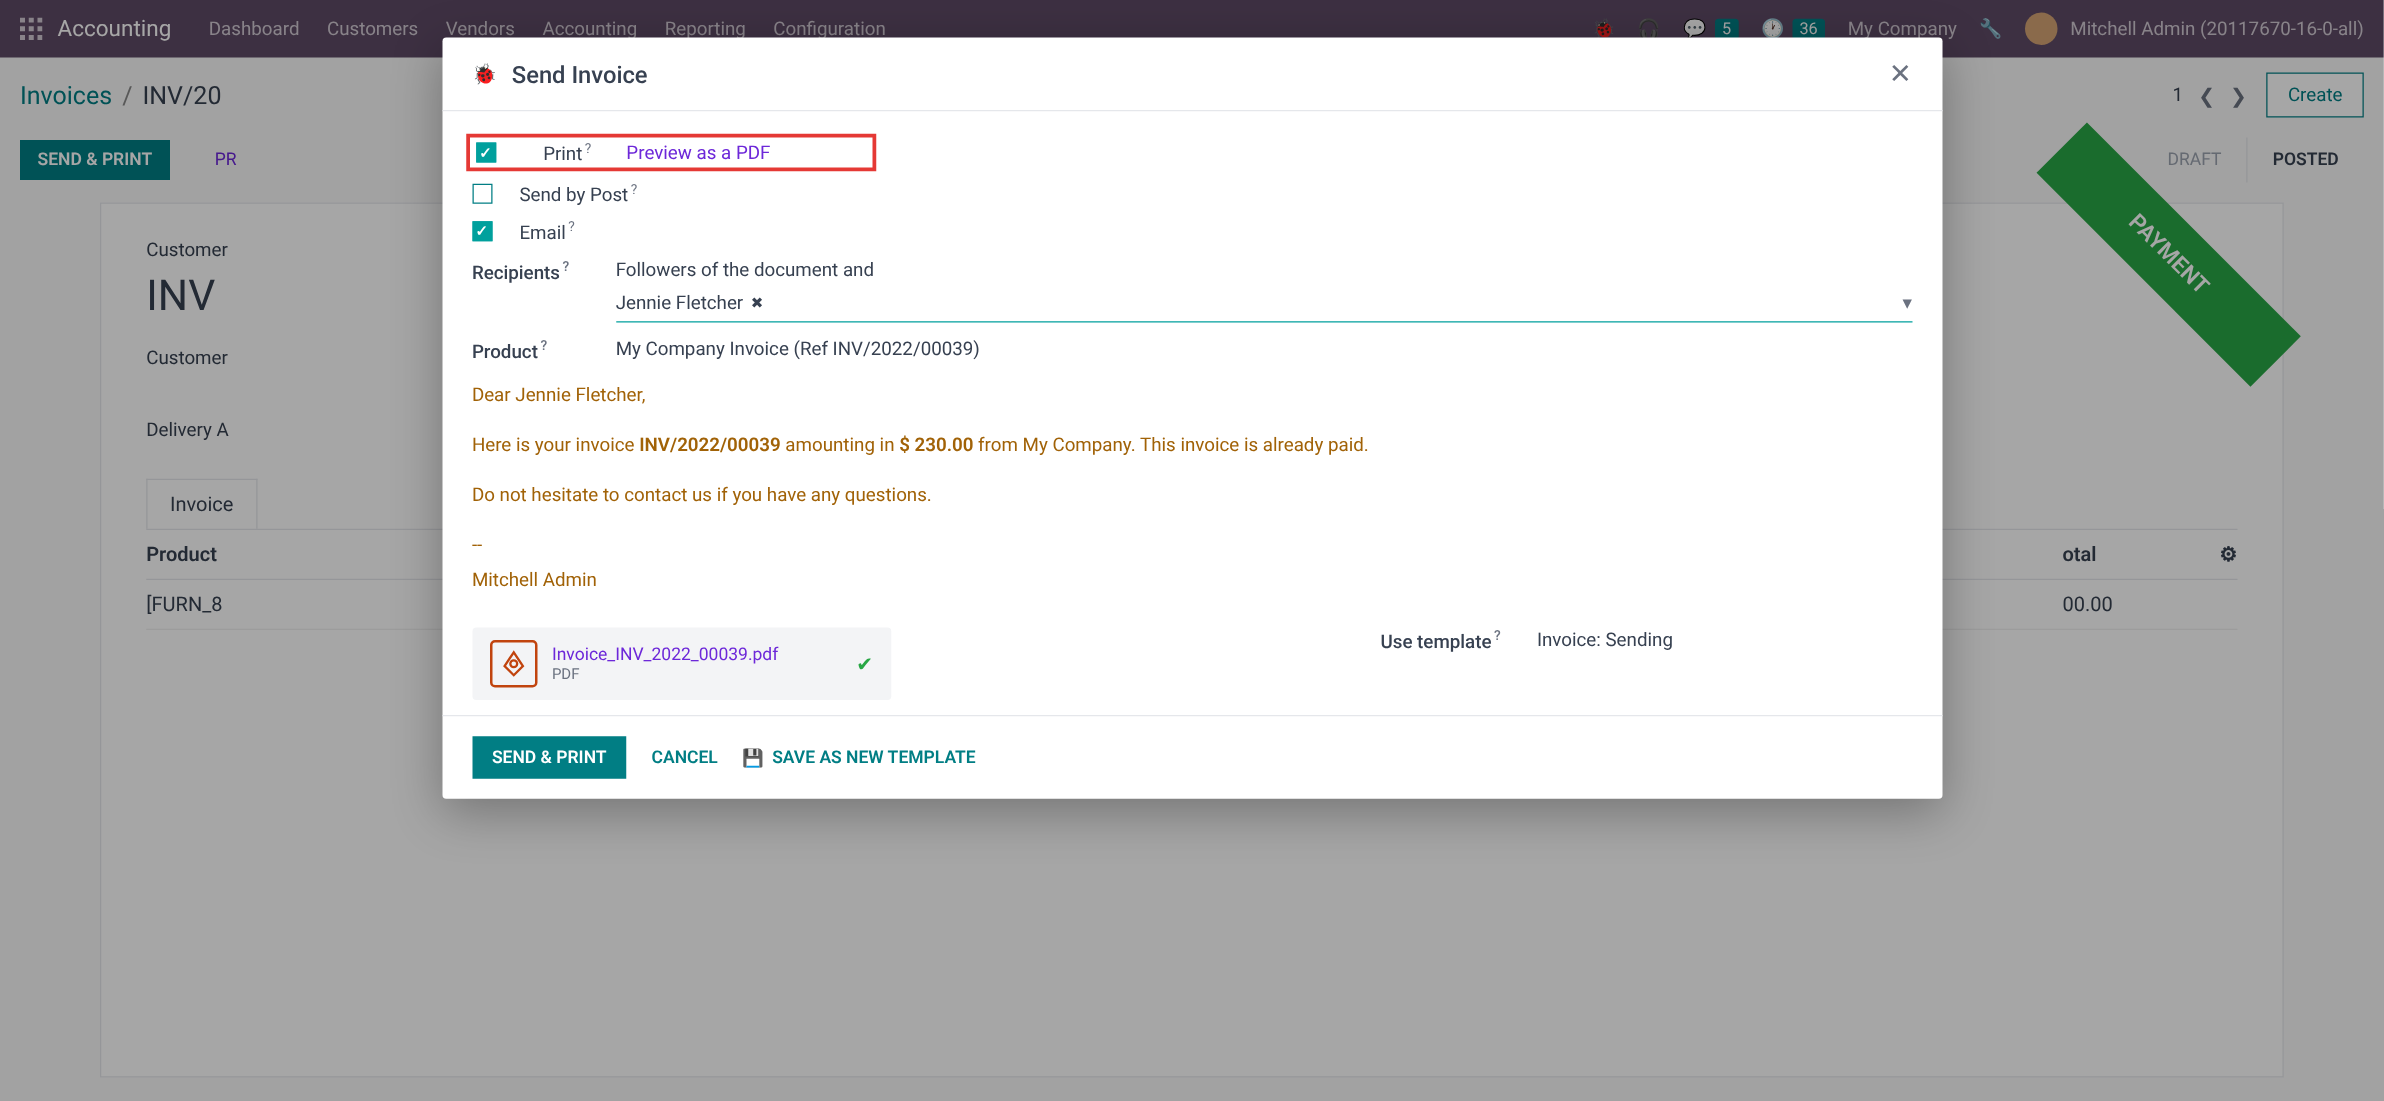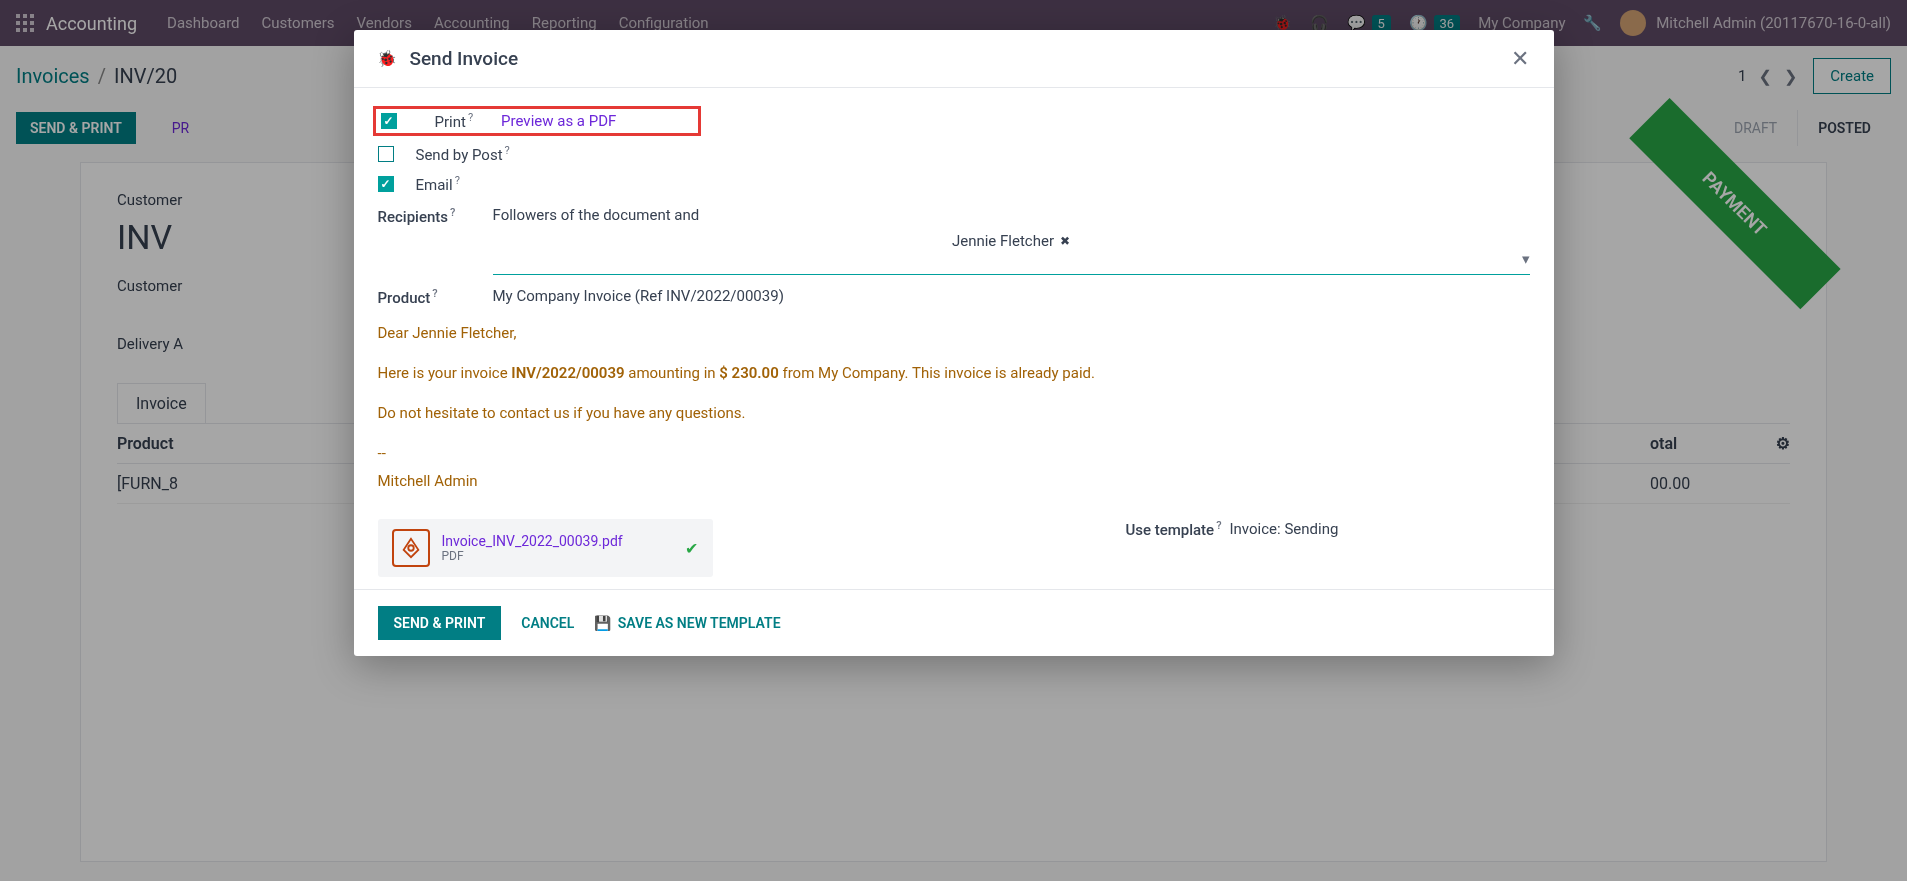--- a/index.html
+++ b/index.html
@@ -68,37 +68,37 @@
 .opt-row .opt-label { color: #374151; font-size: 15px; }
 .opt-row .help { color: #6b7280; font-size: 11px; margin-left: 2px; vertical-align: super; cursor: help; }
 .opt-row .hint { color: #6d28d9; font-size: 15px; margin-left: 12px; }
 .highlight-box { border: 3px solid #e53935; padding: 2px 4px 2px 0; display: inline-flex; align-items: center; margin-left: -5px; margin-bottom: 8px; width: 328px;}
 
 .form-row { display: flex; margin-top: 12px; margin-bottom: 8px; }
 .form-row .flabel { width: 115px; color: #374151; font-size: 15px; font-weight: 500; }
 .form-row .flabel .help { color: #6b7280; font-size: 11px; margin-left: 2px; vertical-align: super; cursor: help; }
 .form-row .fvalue { flex: 1; color: #374151; font-size: 15px; }
 
-.recipients-field { border-bottom: 1px solid #00a09d; padding: 2px 0 6px; display: flex; align-items: center; flex-direction: column; }
+.recipients-field { border-bottom: 1px solid #00a09d; padding: 2px 0 6px; display: flex; align-items: center; }
 .recipients-field .chip { display: inline-flex; align-items: center; color: #374151; font-size: 15px; }
 .recipients-field .chip-x { margin-left: 6px; cursor: pointer; color: #374151; font-size: 12px;}
 .recipients-field .dd { margin-left: auto; color: #6b7280; cursor: pointer; }
 
 .body-text { color: #a16207; font-size: 15px; line-height: 1.6; margin-top: 14px; }
 .body-text p { margin-bottom: 16px; }
 .body-text .strong { font-weight: 600; }
 
 .attach-tmpl-row { display: flex; align-items: flex-start; gap: 60px; margin-top: 26px; }
 .attachment { display: flex; align-items: center; background: #f3f4f6; padding: 10px 14px; border-radius: 3px; width: 335px;}
 .attachment .pdf-icon { width: 38px; height: 38px; border: 2px solid #c1440e; border-radius: 4px; display:flex; align-items:center; justify-content:center; margin-right: 12px;}
 .attachment .pdf-icon svg { width: 22px; height: 22px; }
 .attachment .file-name { color: #6d28d9; font-size: 14px; }
 .attachment .file-type { color: #6b7280; font-size: 12px; }
 .attachment .check { margin-left: auto; color: #28a745; font-size: 16px; }
-.tmpl-group { display: flex; align-items: center; gap: 8px; margin-left: auto;}
+.tmpl-group { display: flex; align-items: center; gap: 29px; margin-left: auto;}
 .tmpl-group .tlabel { font-weight: 500; font-size: 15px;}
 .tmpl-group .tlabel .help { color: #6b7280; font-size: 11px; margin-left: 2px; vertical-align: super;}
 .tmpl-group .tvalue { font-size: 15px; min-width: 300px;}
 
 .modal-footer { display: flex; align-items: center; padding: 16px 24px; border-top: 1px solid #e5e7eb; gap: 20px; }
 .modal-footer .primary { background: #017e84; color: #fff; border: none; padding: 9px 16px; font-size: 14px; font-weight: 600; cursor: pointer; }
 .modal-footer .secondary { color: #017e84; font-size: 14px; font-weight: 600; cursor: pointer; background: none; border: none; }
 .modal-footer .save-tmpl { color: #017e84; font-size: 14px; font-weight: 600; cursor: pointer; display: flex; align-items: center; gap: 6px; }
 </style>
 </head>

